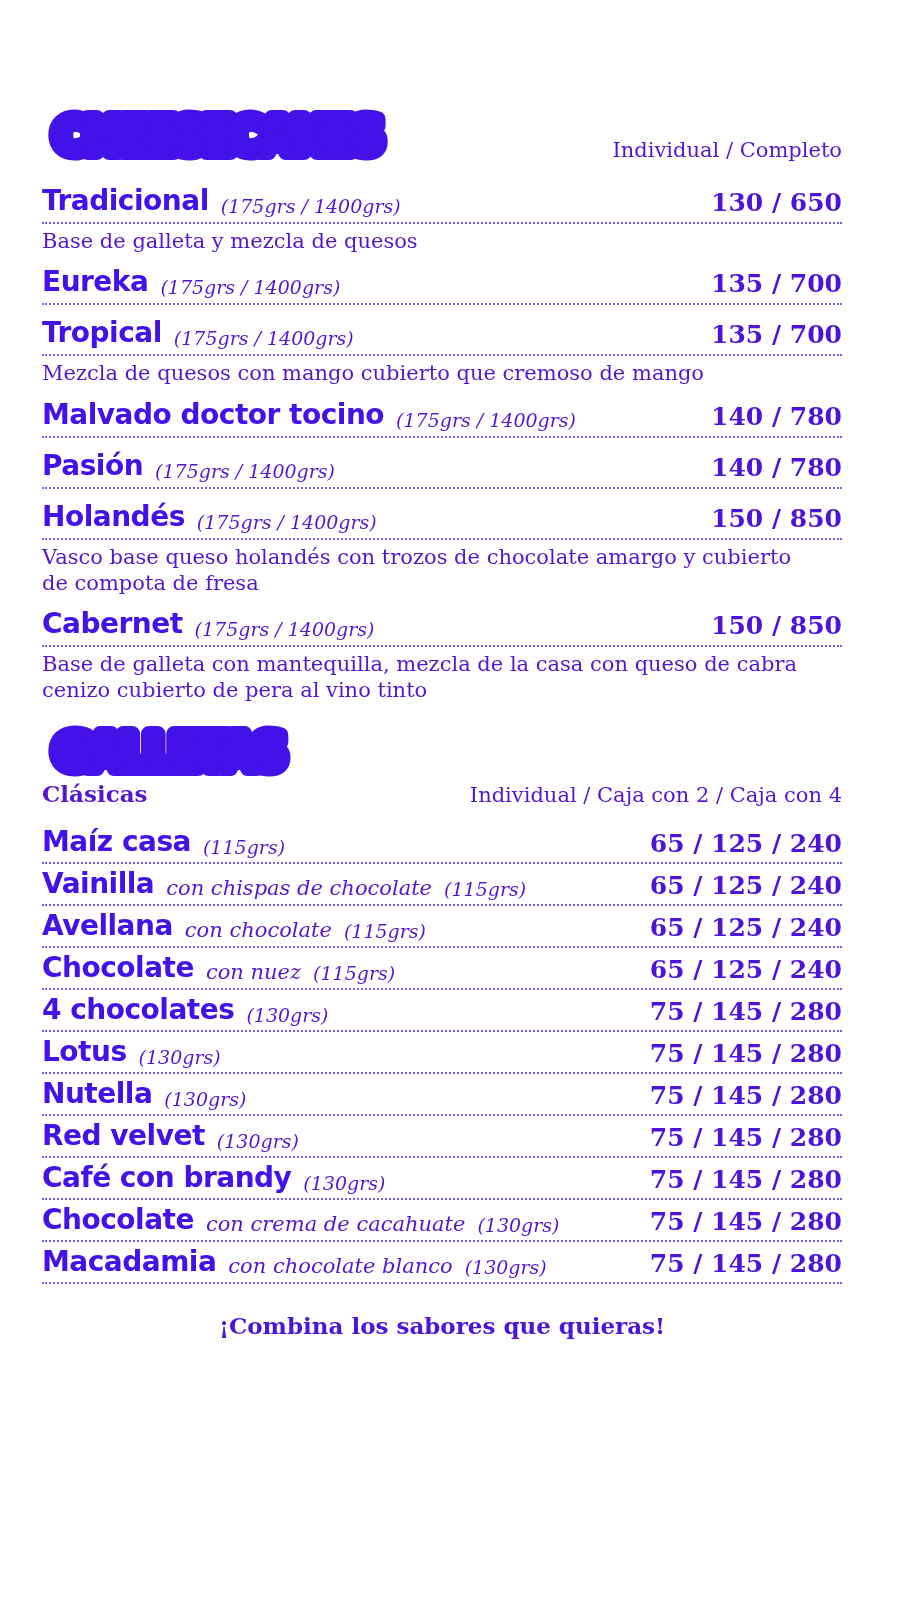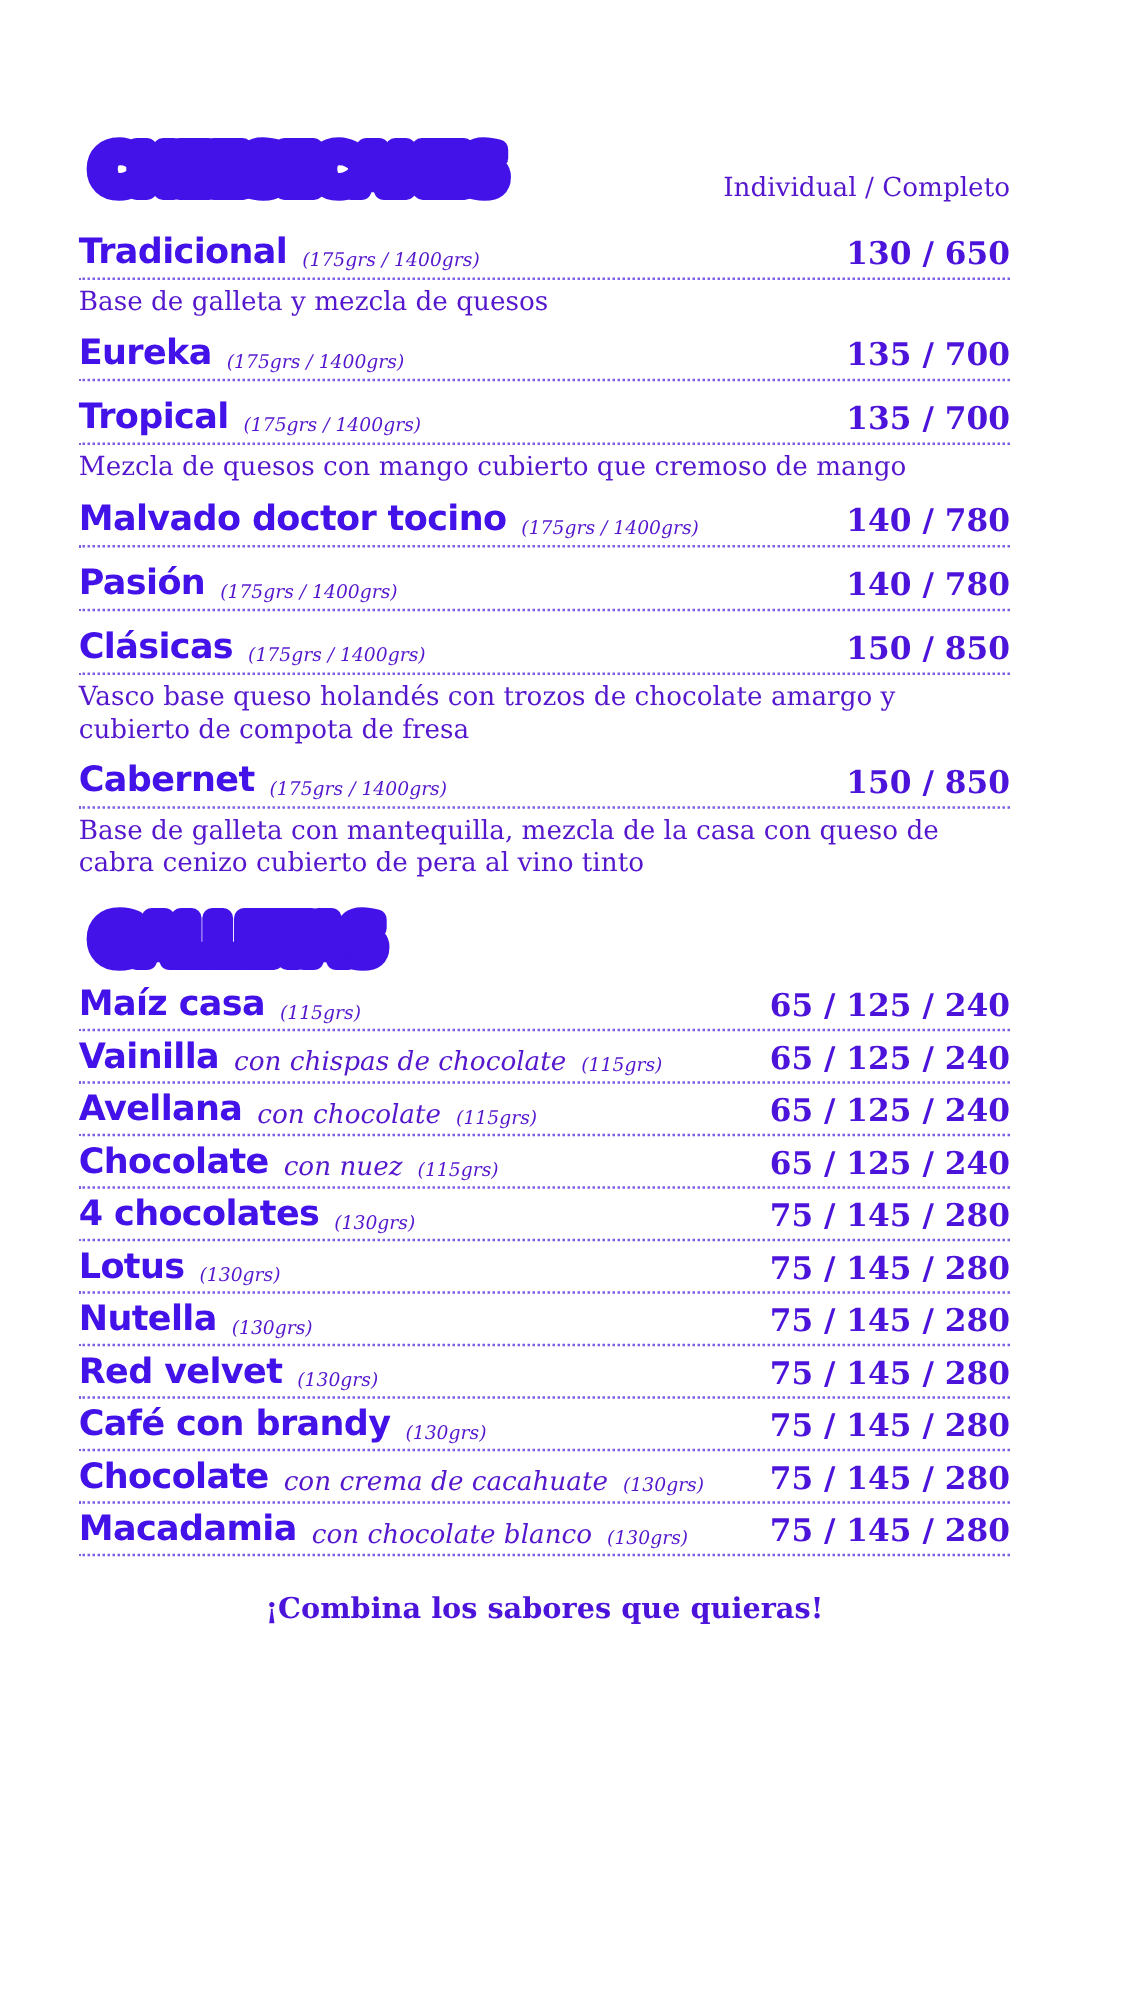--- a/index.html
+++ b/index.html
@@ -9,21 +9,21 @@
     --leader:#7d5de6;
     --bg:#ffffff;
   }
   *{box-sizing:border-box;margin:0;padding:0;}
   html,body{width:900px;height:1600px;overflow:hidden;}
   body{
     background:var(--bg);
     font-family:"DejaVu Serif", serif;
     color:var(--ink);
   }
-  .page{padding:96px 92px 0 42px;margin-left:21px;}
+  .page{padding:96px 58px 0 42px;}
 
   
   .section-head{
     display:flex;
     justify-content:space-between;
     align-items:flex-end;
   }
   .bubble{display:block;}
   .bubble-text{
     font-family:"DejaVu Sans", sans-serif;
@@ -61,21 +61,21 @@
   }
   .item-extra{
     font-style:italic;
     font-size:21px;
     color:var(--ink);
     margin-left:12px;
     white-space:nowrap;
   }
   .item-weight{
     font-style:italic;
-    font-size:15px;
+    font-size:19px;
     color:var(--ink);
     margin-left:12px;
     white-space:nowrap;
   }
   .item-price{
     margin-left:auto;
     font-weight:bold;
     font-size:25px;
     color:var(--price);
     white-space:nowrap;
@@ -171,21 +171,21 @@
     <div class="item">
       <div class="item-line">
         <span class="item-name">Pasión</span>
         <span class="item-weight">(175grs / 1400grs)</span>
         <span class="item-price">140 / 780</span>
       </div>
     </div>
 
     <div class="item">
       <div class="item-line">
-        <span class="item-name">Clásicas</span>
+        <span class="item-name">Holandés</span>
         <span class="item-weight">(175grs / 1400grs)</span>
         <span class="item-price">150 / 850</span>
       </div>
       <div class="item-desc">Vasco base queso holandés con trozos de chocolate amargo y cubierto de compota de fresa</div>
     </div>
 
     <div class="item">
       <div class="item-line">
         <span class="item-name">Cabernet</span>
         <span class="item-weight">(175grs / 1400grs)</span>
@@ -193,20 +193,24 @@
       </div>
       <div class="item-desc">Base de galleta con mantequilla, mezcla de la casa con queso de cabra cenizo cubierto de pera al vino tinto</div>
     </div>
   </section>
 
   <section class="section-galletas">
     <svg class="bubble" width="300" height="70" viewBox="0 0 300 70">
       <text x="12" y="52" class="bubble-text">GALLETAS</text>
     </svg>
 
+    <div class="subsection-head">
+      <span class="subsection-label">Clásicas</span>
+      <span class="price-header">Individual / Caja con 2 / Caja con 4</span>
+    </div>
 
     <div class="g-item">
       <div class="item-line">
         <span class="item-name">Maíz casa</span>
         <span class="item-weight">(115grs)</span>
         <span class="item-price">65 / 125 / 240</span>
       </div>
     </div>
 
     <div class="g-item">

